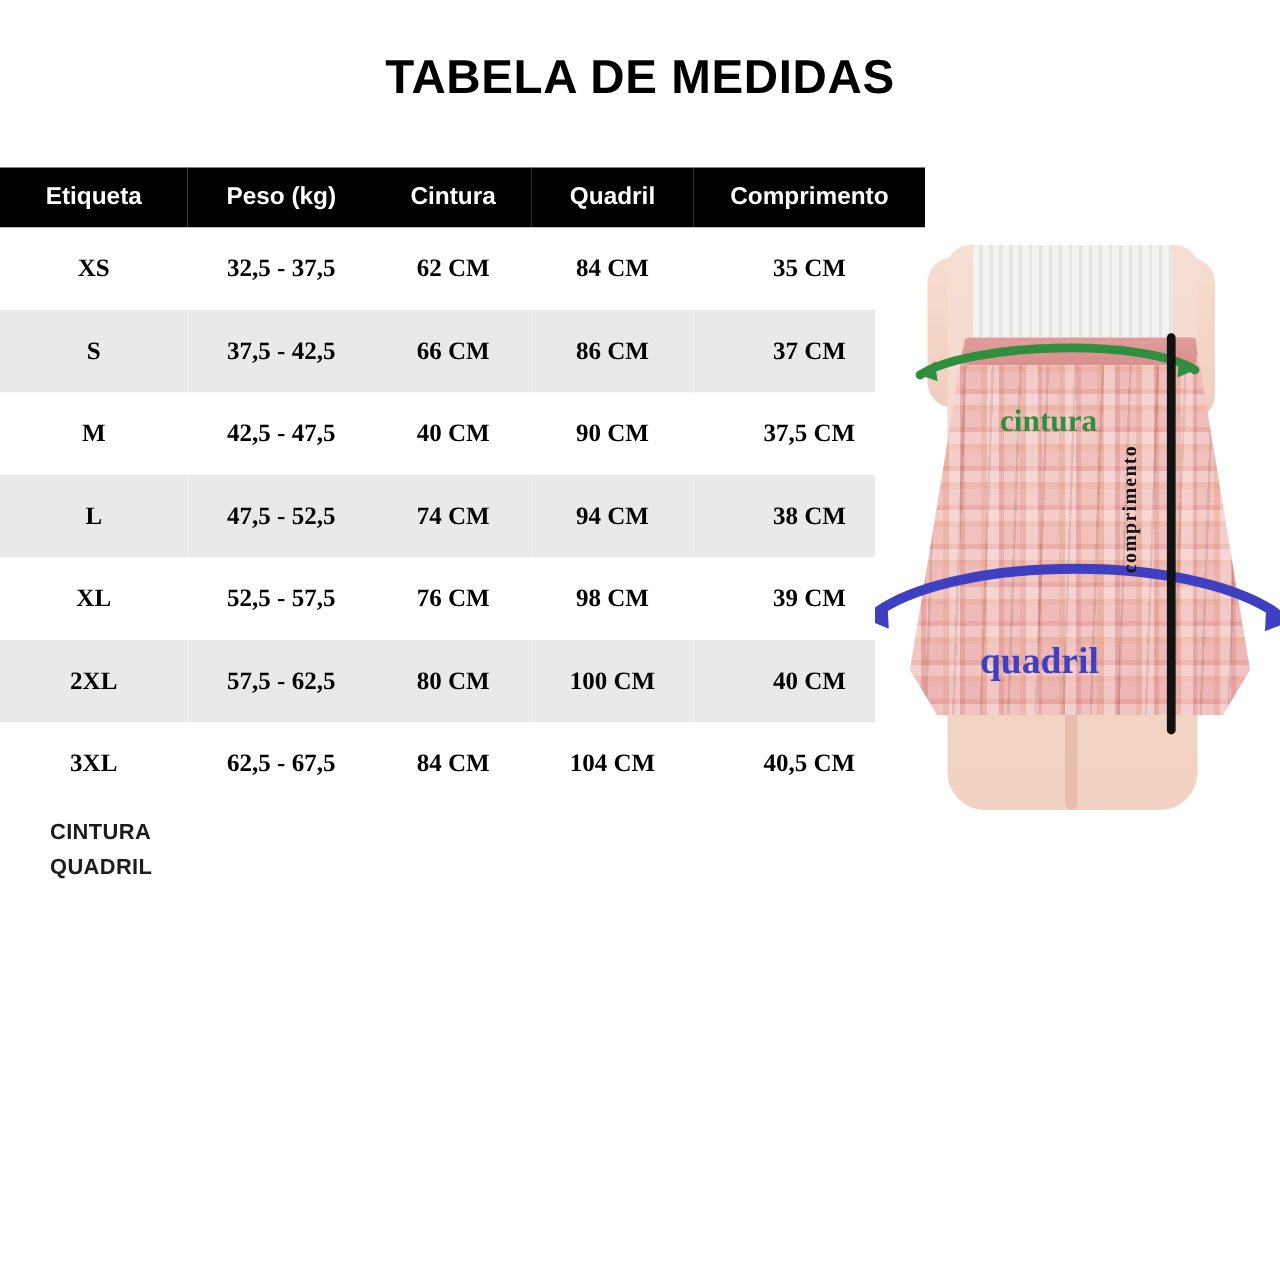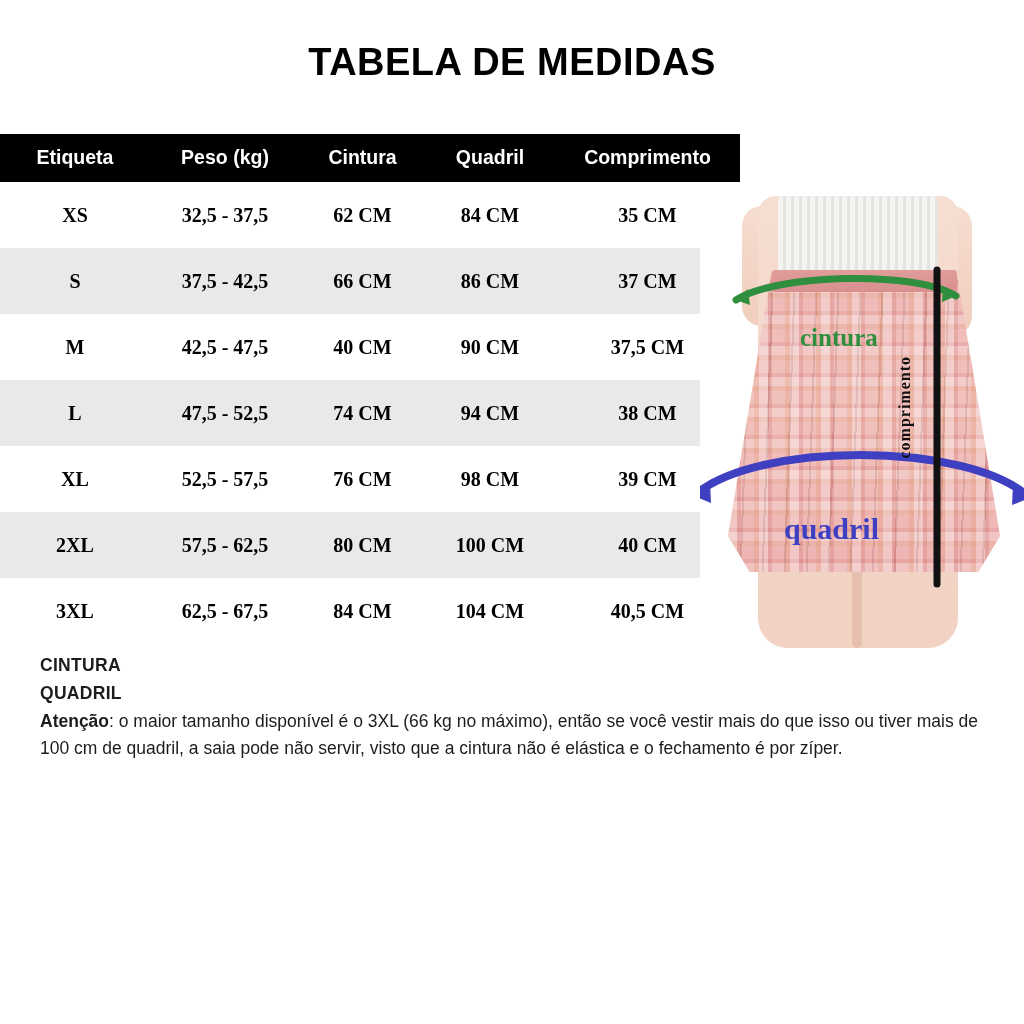--- a/index.html
+++ b/index.html
@@ -343,16 +343,15 @@
     <div class="lbl lbl-cintura">cintura</div>
     <div class="lbl lbl-quadril">quadril</div>
     <div class="lbl lbl-comprimento">comprimento</div>
   </div>
 
   <div class="notes">
     <h3>CINTURA</h3>
 
     <h3>QUADRIL</h3>
 
-    <p class="last"><b>Atenção</b><span>: o maior tamanho disponível é o 3XL (66 kg no máximo), então se você vestir mais do que isso ou tiver mais de 100 cm de quadril, a saia pode não servir, visto que a cintura não é elástica e o fechamento é por zíper.</span></p>
   </div>
 
 </div>
 
 </body></html>

